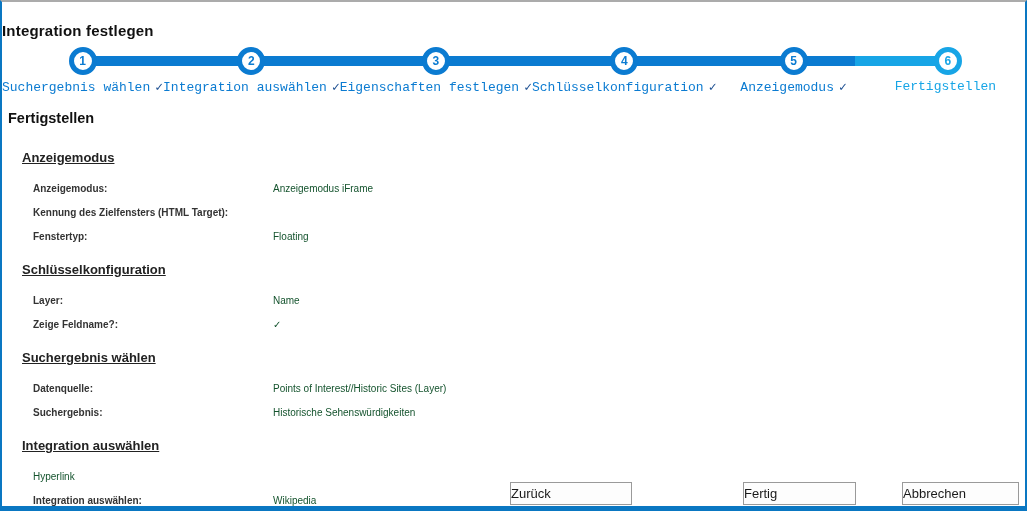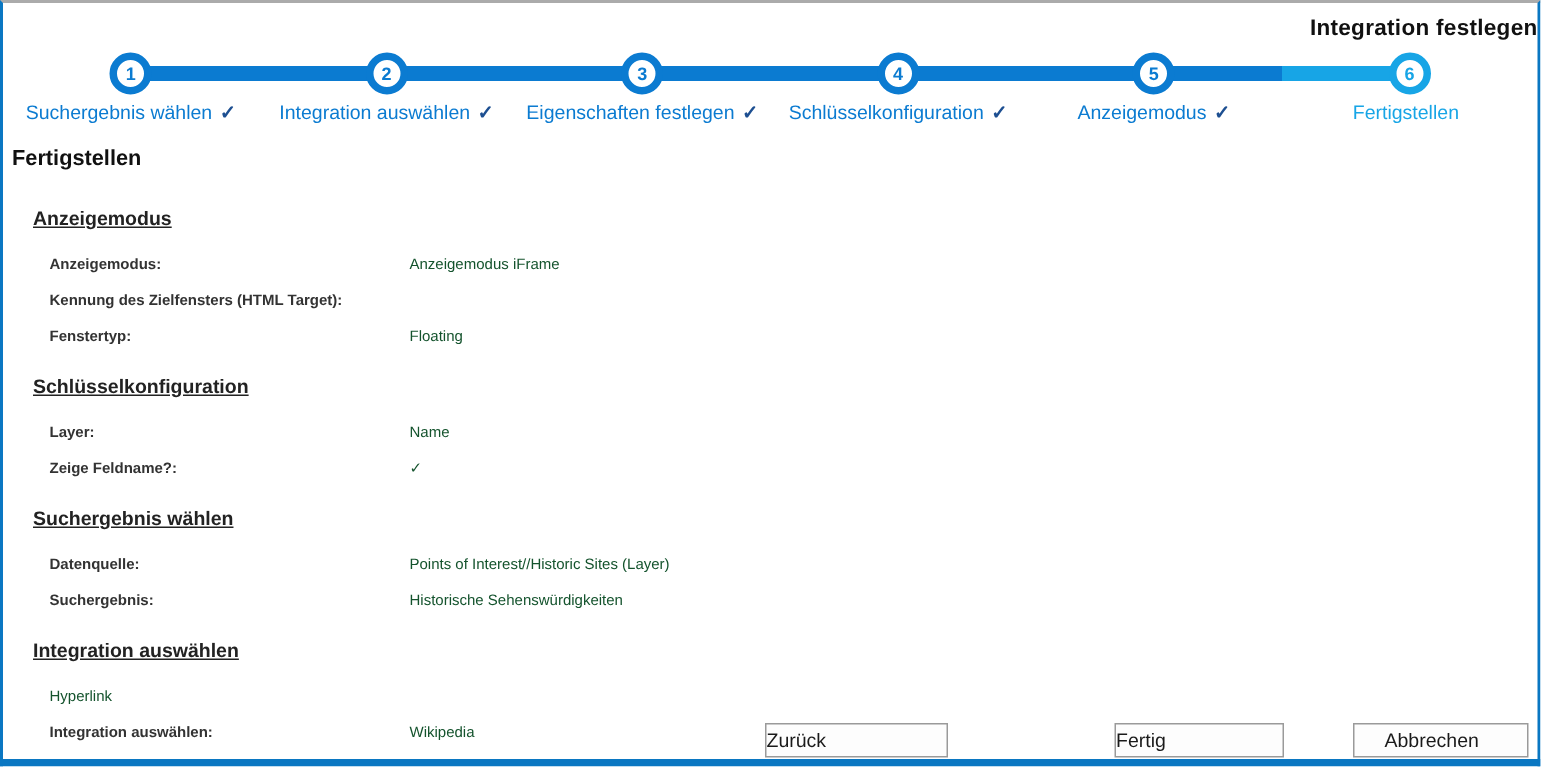--- a/index.html
+++ b/index.html
@@ -11,25 +11,25 @@
     width: 1027px; height: 511px;
     background: #ffffff;
     border-top: 2px solid #ababab;
     border-left: 2px solid #0a77c2;
     border-right: 2px solid #0a77c2;
     border-bottom: 5px solid #0a77c2;
     overflow: hidden;
   }
 
   .title {
-    text-align: right;
+    text-align: left;
     font-size: 15px;
     font-weight: bold;
     color: #111;
-    margin-top: 8px;
+    margin-top: 20px;
     letter-spacing: 0.2px;
   }
 
   
   .stepper { position: relative; margin-top: 8px; height: 50px; }
   .track {
     position: absolute;
     left: 8.33%; right: 8.33%;
     top: 9px; height: 10px;
     background: linear-gradient(90deg, #0b7bd1 0%, #0b7bd1 90%, #17a5e6 90%, #17a5e6 100%);
@@ -44,20 +44,21 @@
     background: #fff;
     color: #0b7bd1;
     font-size: 12px; font-weight: bold;
     display: flex; align-items: center; justify-content: center;
   }
   .step-label {
     margin-top: 4px;
     font-size: 13px;
     color: #0b7bd1;
     white-space: nowrap;
+    font-family: Liberation Mono, monospace;
   }
   .step .check { color: #1d4f91; font-weight: bold; margin-left: 5px; }
   .step.current .circle { border-color: #17a5e6; color: #17a5e6; }
   .step.current .step-label { color: #17a5e6; }
 
   
   .page-heading {
     font-size: 14.5px;
     font-weight: bold;
     color: #111;
@@ -91,21 +92,21 @@
     border: 1px solid #9a9a9a;
     font-family: inherit;
     font-size: 13px;
     color: #1a1a1a;
     padding: 0;
     text-align: left;
     cursor: pointer;
   }
   .btn-back   { left: 508px; width: 122px; }
   .btn-finish { left: 741px; width: 113px; }
-  .btn-cancel { left: 900px; width: 117px; padding-left: 20px; }
+  .btn-cancel { left: 900px; width: 117px; }
 </style>
 </head>
 <body>
 
 <div class="window">
 
   <div class="title">Integration festlegen</div>
 
   <div class="stepper">
     <div class="track"></div>

